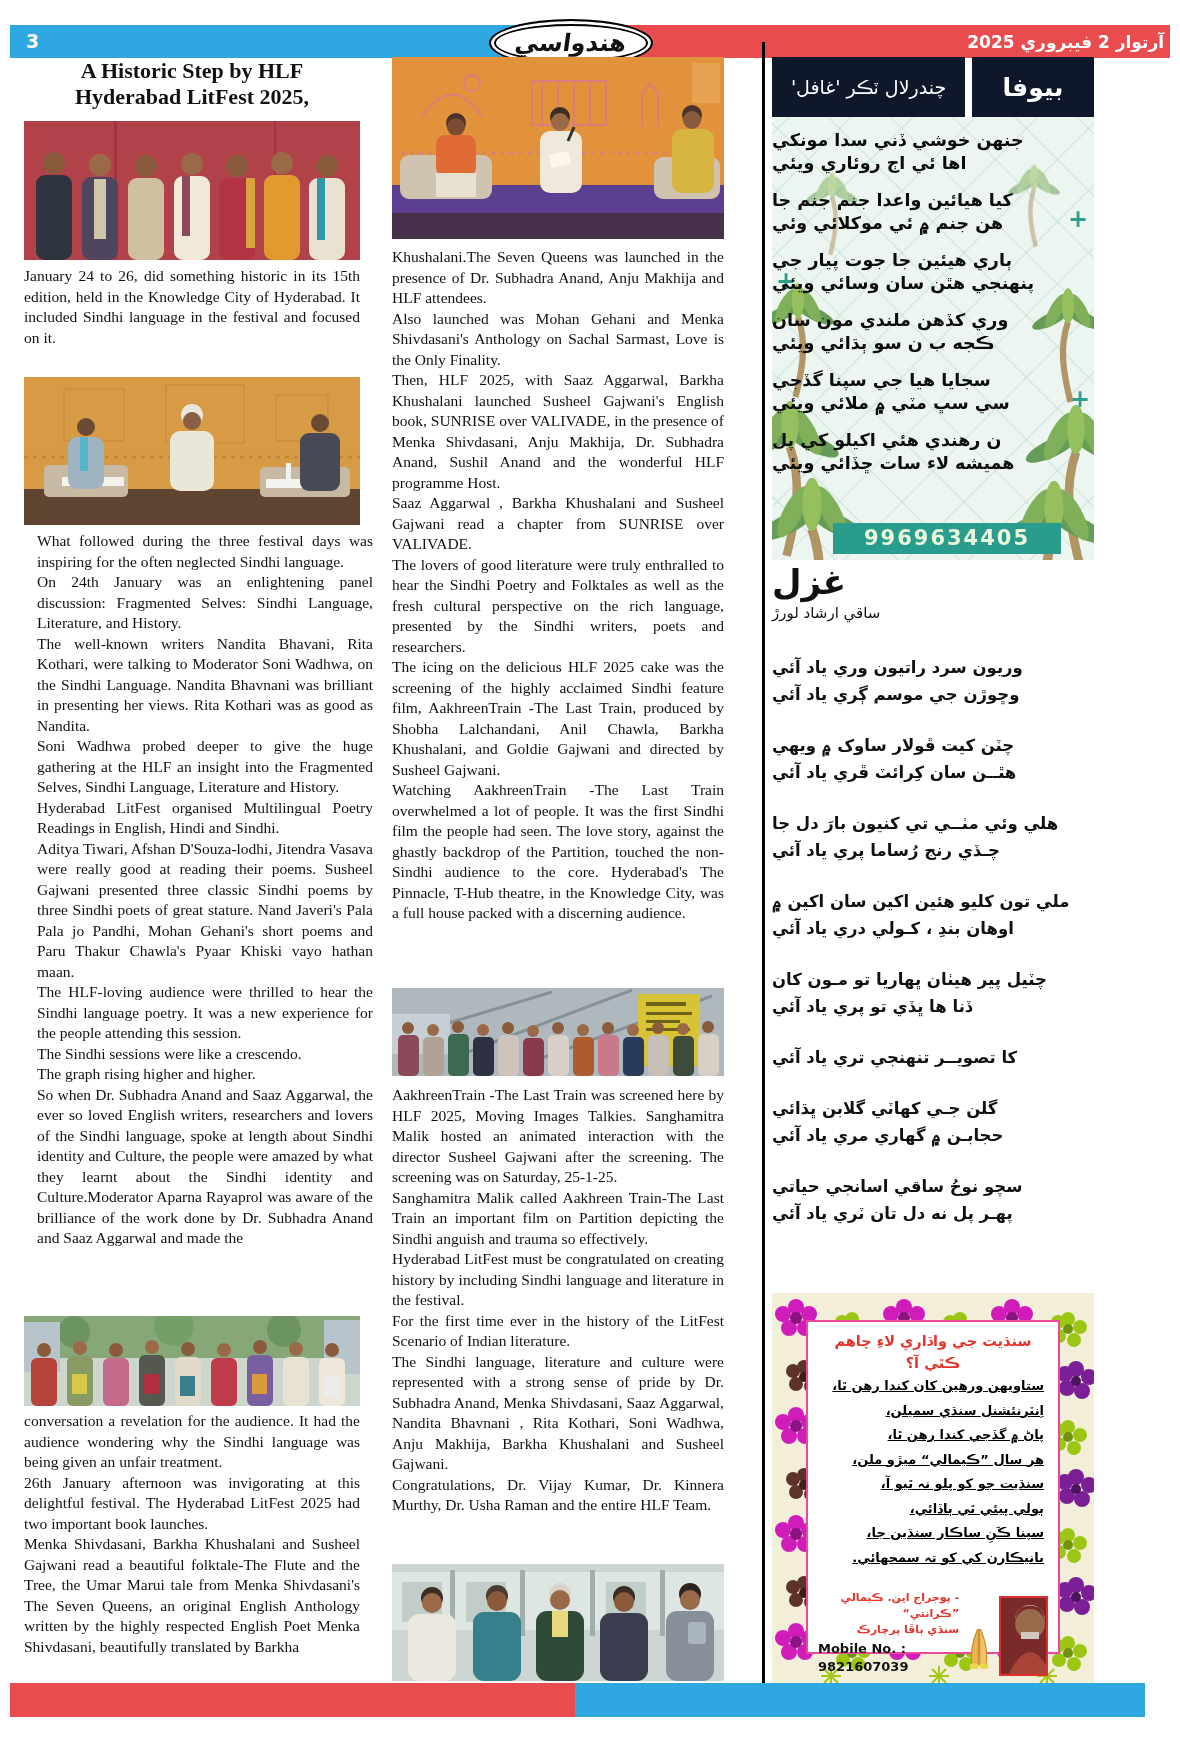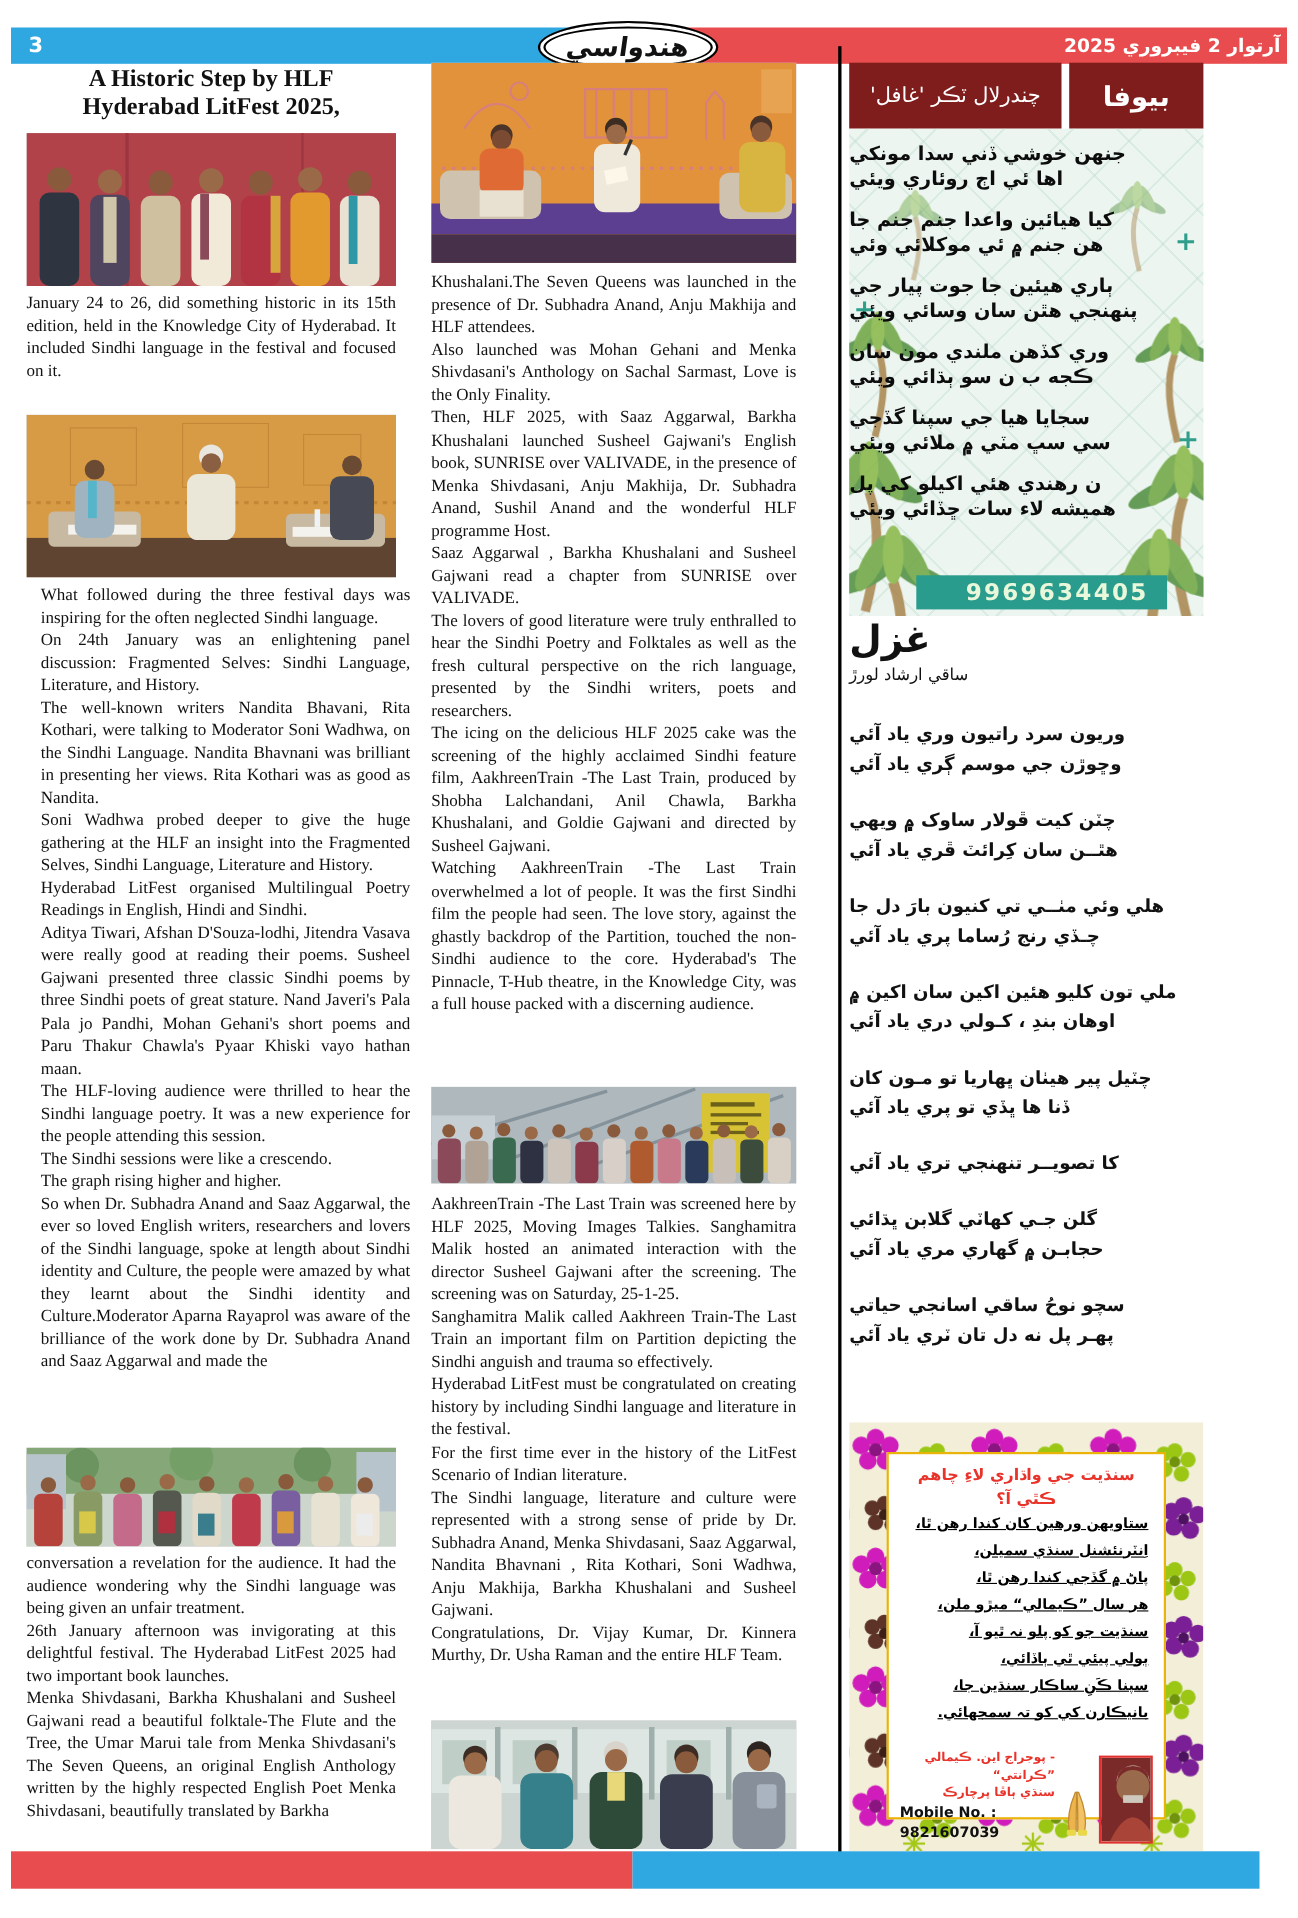--- a/index.html
+++ b/index.html
@@ -23,47 +23,47 @@
   
   .headline{position:absolute;left:24px;top:58px;width:336px;text-align:center;
             font:bold 22px/26px "Liberation Serif",serif;}
   .eng{position:absolute;width:336px;font:15.5px/20.5px "Liberation Serif",serif;text-align:justify;}
   .eng p{margin:0;}
   .photo{position:absolute;overflow:hidden;background:#ccc;}
   .photo svg{display:block;width:100%;height:100%;}
 
   
   .banner{position:absolute;left:772px;top:57px;width:322px;height:60px;display:flex;direction:rtl;}
-  .banner .bx{background:#7f1d1d;color:#fff;display:flex;align-items:center;justify-content:center;
+  .banner .bx{background:#0f172a;color:#fff;display:flex;align-items:center;justify-content:center;
               direction:rtl;font-family:"DejaVu Sans",sans-serif;}
   .banner .bx.title{width:122px;font-size:25px;font-weight:bold;}
   .banner .bx.poet{flex:1;margin-right:7px;font-size:19px;}
   .poem-area{position:absolute;left:772px;top:117px;width:322px;height:443px;
      background:
        repeating-linear-gradient(45deg, rgba(185,218,207,.35) 0 2px, transparent 2px 44px),
        repeating-linear-gradient(-45deg, rgba(185,218,207,.35) 0 2px, transparent 2px 44px),
        #ecf5ef;}
   .palms{position:absolute;left:0;top:0;width:322px;height:443px;}
   .plus{position:absolute;color:#2f9f8c;font:bold 24px "DejaVu Sans",sans-serif;}
   .poem-text{position:absolute;left:0;top:12px;width:100%;direction:rtl;text-align:left;
              font:bold 17.5px/23px "DejaVu Sans",sans-serif;color:#0c0c0c;}
   .poem-text .couplet{margin-bottom:14px;}
-  .phone-box{position:absolute;left:61px;top:406px;width:200px;height:31px;background:#2a9c8d;
-             color:#e9f8da;text-align:center;font:bold 21px/31px "DejaVu Sans",sans-serif;letter-spacing:2px;padding-left:28px;}
+  .phone-box{position:absolute;left:61px;top:406px;width:228px;height:31px;background:#2a9c8d;
+             color:#e9f8da;text-align:center;font:bold 21px/31px "DejaVu Sans",sans-serif;letter-spacing:2px;}
 
   .ghazal{position:absolute;left:772px;top:563px;width:322px;text-align:left;direction:rtl;}
   .ghazal-title{font:bold 34px/38px "DejaVu Sans",sans-serif;}
   .ghazal-poet{font:15px/20px "DejaVu Sans",sans-serif;margin-top:2px;}
   .ghazal-body{margin-top:31px;font:bold 16.5px/27px "DejaVu Sans",sans-serif;}
   .ghazal-body .couplet{margin-bottom:24px;}
 
   .floral-box{position:absolute;left:772px;top:1293px;width:322px;height:390px;}
   .floral-bg{position:absolute;left:0;top:0;}
   .floral-inner{position:absolute;left:34px;top:27px;right:34px;bottom:29px;background:#fff;
-                border:2px solid #eab308;padding:8px 10px 6px 10px;}
+                border:2px solid #ec4899;padding:8px 10px 6px 10px;}
   .floral-heading{color:#e8332a;direction:rtl;text-align:center;
                   font:bold 14.5px/22px "DejaVu Sans",sans-serif;}
   .floral-lines{direction:rtl;text-align:right;color:#000000;padding-right:4px;
                 font:bold 13px/24.5px "DejaVu Sans",sans-serif;letter-spacing:.5px;text-decoration:underline;}
   .floral-bottom{display:flex;align-items:flex-end;justify-content:space-between;margin-top:20px;}
   .sig-red{color:#e8332a;direction:rtl;text-align:right;font:bold 11px/16px "DejaVu Sans",sans-serif;}
   .sig-mobile{color:#111;font:bold 13px/18px "DejaVu Sans",sans-serif;margin-top:2px;}
   .portrait{width:58px;height:76px;border:2px solid #e03030;overflow:hidden;}
   .portrait svg{display:block;}
 

